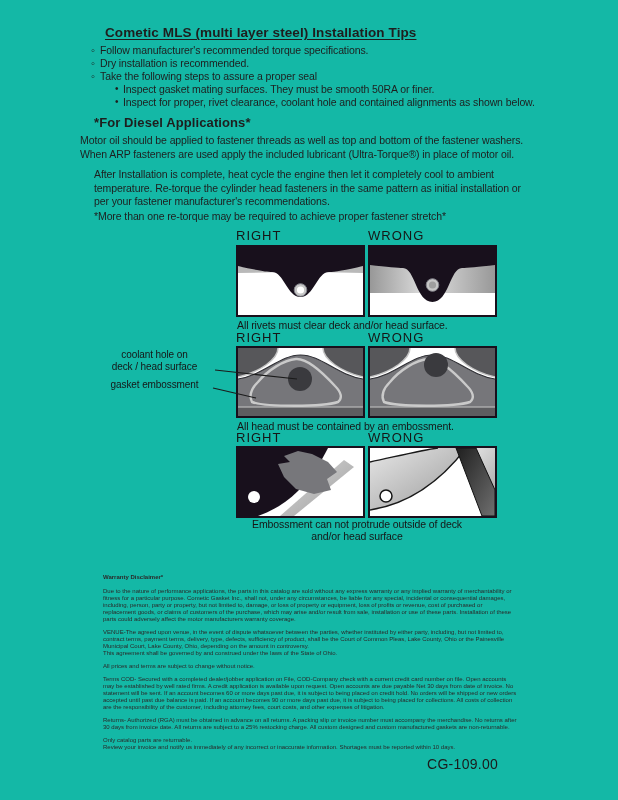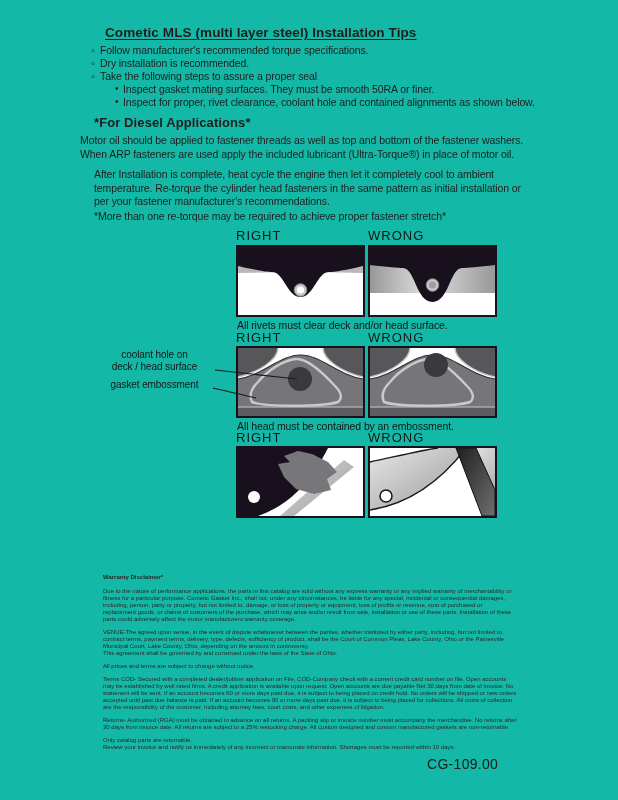--- a/index.html
+++ b/index.html
@@ -174,20 +174,24 @@
         </linearGradient>
       </defs>
       <polygon points="92,0 125,0 125,42" fill="url(#gc3)"></polygon>
       <path d="M0,14 C28,8 52,2 68,0 H96 C70,34 38,56 0,62 Z" fill="url(#gb3)"></path>
       <path d="M0,14 C28,8 52,2 68,0" stroke="#191919" stroke-width="1.3" fill="none"></path>
       <path d="M96,0 C70,34 38,56 0,62" stroke="#191919" stroke-width="1.3" fill="none"></path>
       <polygon points="86,0 106,0 125,42 125,68 112,68" fill="url(#gs3)" stroke="#111111" stroke-width="1"></polygon>
       <circle cx="16" cy="48" r="6" fill="#ffffff" stroke="#151515" stroke-width="1.5"></circle>
     </svg>
   </div>
+  <div class="abs cap" style="left:237px;top:519px;width:240px;line-height:11.5px;">
+    <div>Embossment can not protrude outside of deck</div>
+    <div>and/or head surface</div>
+  </div>
 
   <svg class="abs overlay" width="618" height="800" viewBox="0 0 618 800">
     <line x1="215" y1="370" x2="297" y2="379" stroke="#1a1a1a" stroke-width="1.2"></line>
     <line x1="213" y1="388" x2="256" y2="398" stroke="#1a1a1a" stroke-width="1.2"></line>
   </svg>
 
   <div class="abs legal">
     <div class="lh">Warranty Disclaimer*</div>
     <p>Due to the nature of performance applications, the parts in this catalog are sold without any express warranty or any implied warranty of merchantability or fitness for a particular purpose.  Cometic Gasket Inc., shall not, under any circumstances, be liable for any special, incidental or consequential damages, including, person, party or property, but not limited to, damage, or loss of property or equipment, loss of profits or revenue, cost of purchased or replacement goods, or claims of customers of the purchase, which may arise and/or result from sale, installation or use of these parts.  Installation of these parts could adversely affect the motor manufacturers warranty coverage.</p>
     <p class="m0">VENUE-The agreed upon venue, in the event of dispute whatsoever between the parties, whether instituted by either party, including, but not limited to, contract terms, payment terms, delivery, type, defects, sufficiency of product, shall be the Court of Common Pleas, Lake County, Ohio or the Painesville Municipal Court, Lake County, Ohio, depending on the amount in controversy.</p>

